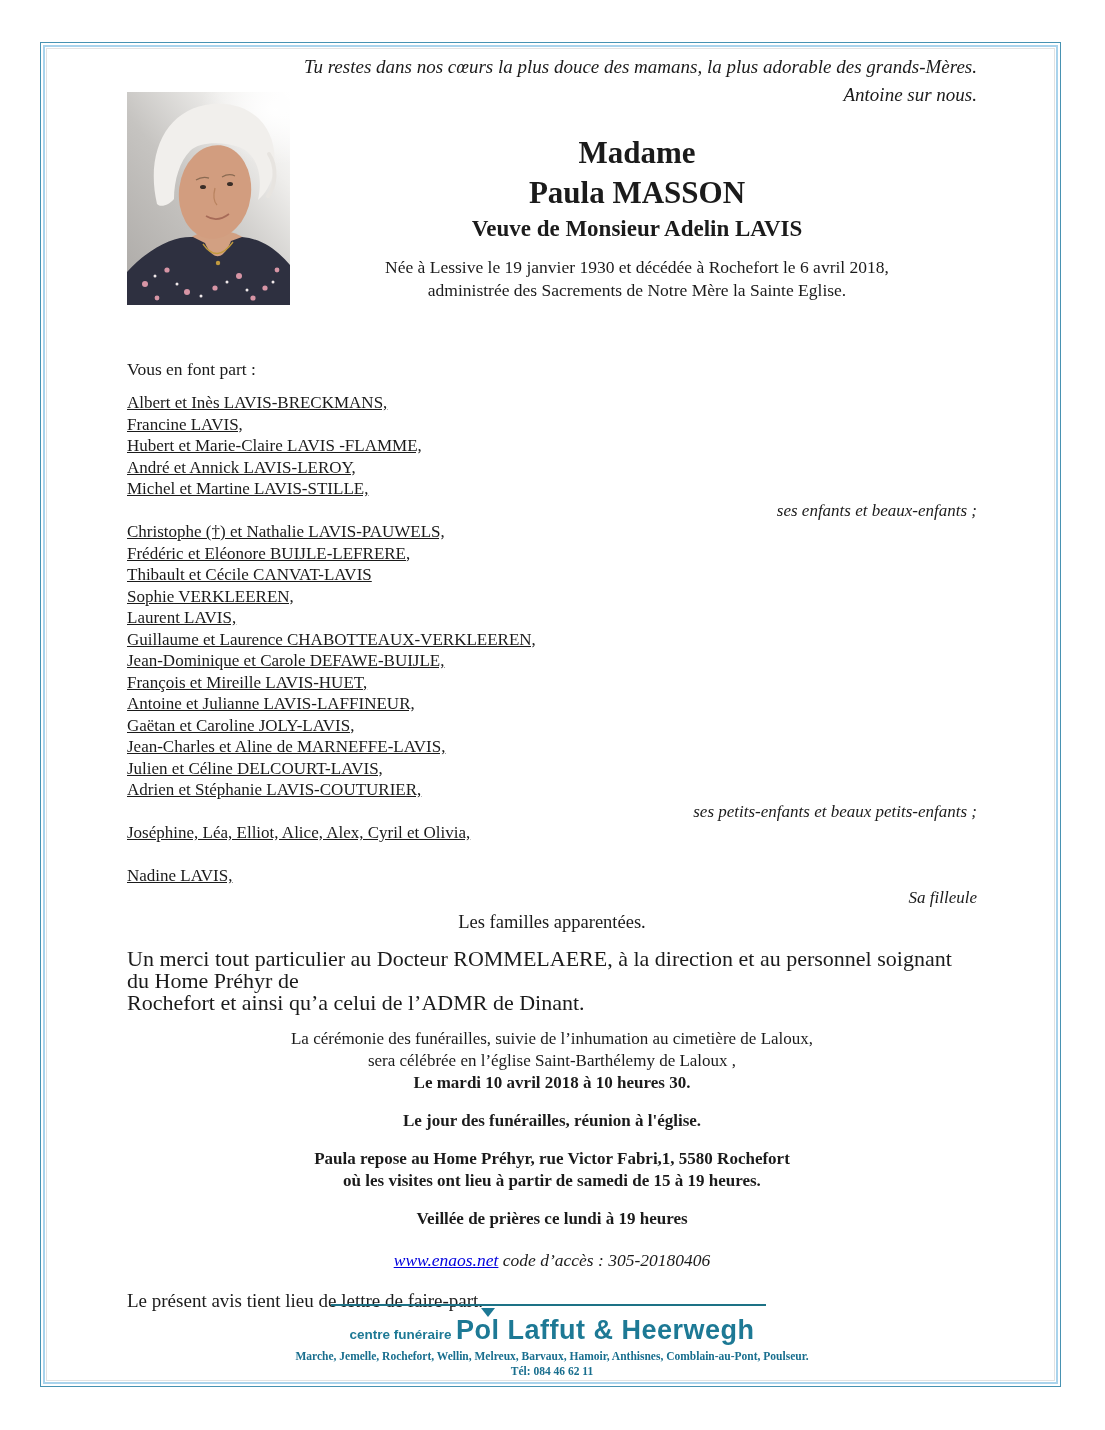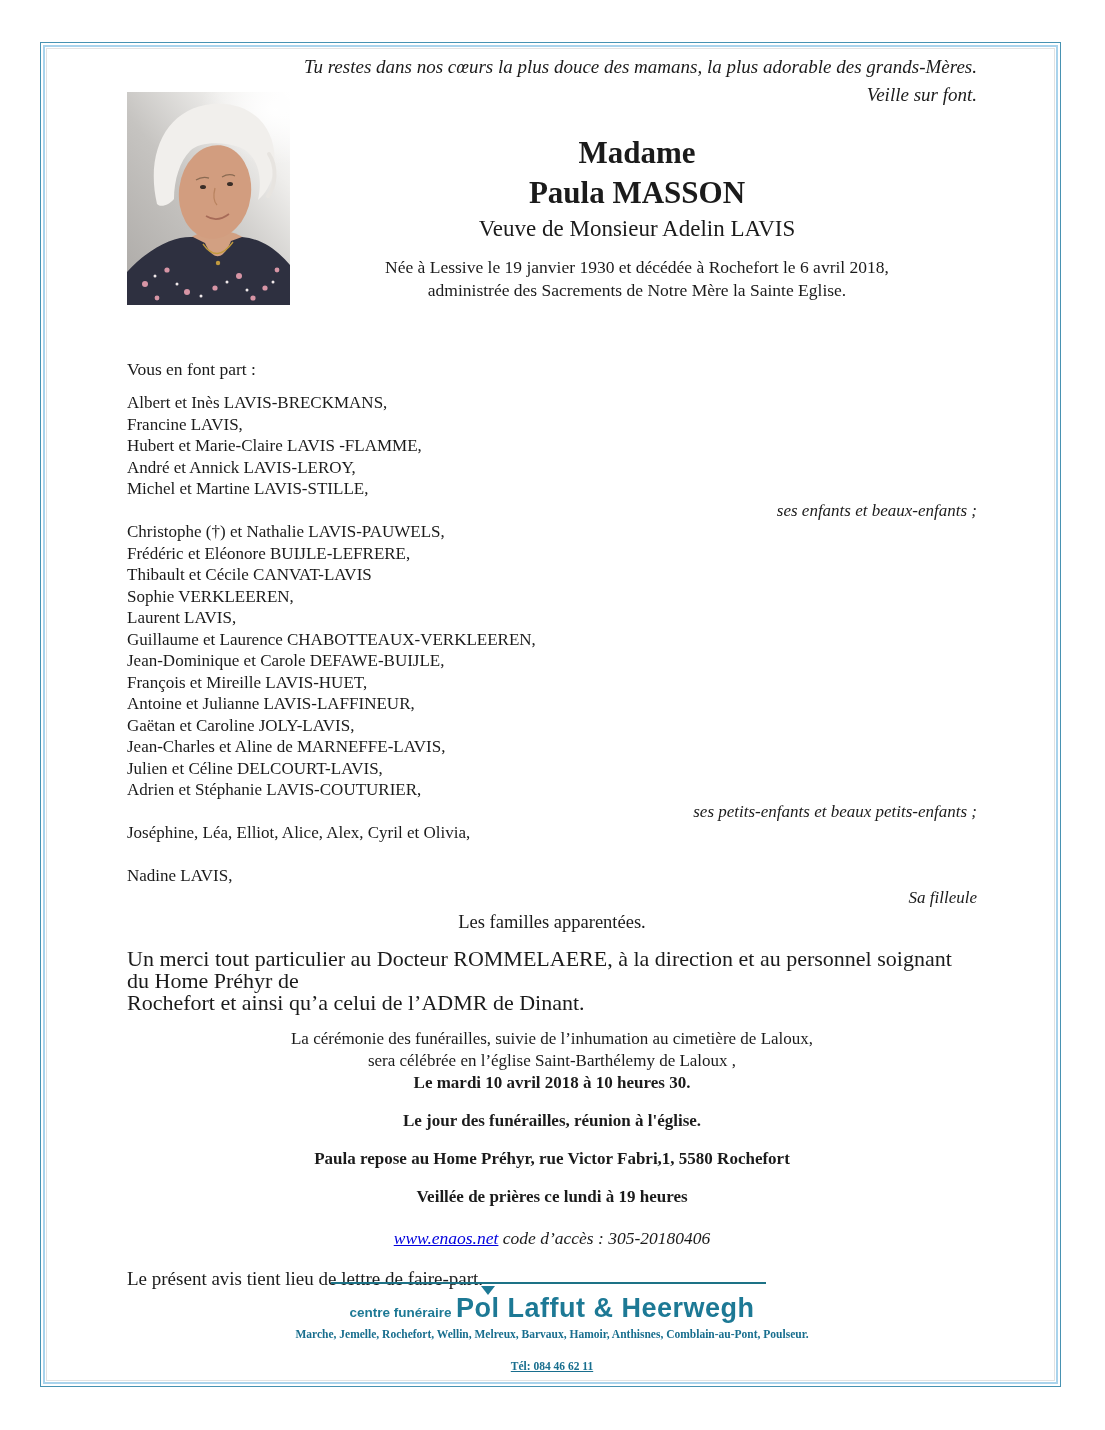--- a/index.html
+++ b/index.html
@@ -15,27 +15,27 @@
 
   
   .photo{position:absolute;left:127px;top:92px;width:163px;height:213px;z-index:5;}
 
   
   .epigraph{font-style:italic;font-size:19px;line-height:28px;text-align:right;white-space:nowrap;}
 
   
   .header{margin-left:170px;text-align:center;margin-top:24px;}
   .title{font-size:31px;line-height:40px;font-weight:bold;}
-  .subtitle{font-size:23px;line-height:31px;}
+  .subtitle{font-size:23px;line-height:31px;font-weight:bold;}
   .birth{font-size:17.5px;line-height:23px;margin-top:12px;}
 
   
   .intro{font-size:17.5px;line-height:22px;margin-top:56px;}
   .family-list{font-size:17px;line-height:21.5px;margin-top:12px;}
-  .line{white-space:nowrap;}
+  .line{white-space:nowrap;text-decoration:underline;}
   .caption-right{text-align:right;font-style:italic;white-space:nowrap;}
   .spacer{height:21.5px;}
   .families{font-size:18.5px;line-height:24px;margin-top:2px;text-align:center;}
   .thanks{font-size:22px;line-height:22px;margin-top:14px;}
 
   
   .ceremony{font-size:17px;line-height:22px;text-align:center;margin-top:14px;}
   .bold{font-weight:bold;}
   .gap{height:16px;}
 
@@ -46,21 +46,21 @@
 
   
   .footer{margin-top:-9px;position:relative;}
   .footer-rule{height:2px;background:#1d7286;width:435px;margin-left:204px;}
   .tri{width:0;height:0;border-left:7px solid transparent;border-right:7px solid transparent;
        border-top:9px solid #1d7995;margin:2px auto 0;transform:translateX(-64px);}
   .brand-row{text-align:center;color:#1d7995;font-family:"Liberation Sans", sans-serif;margin-top:-2px;white-space:nowrap;}
   .brand-prefix{font-size:13.5px;font-weight:bold;}
   .brand-name{font-size:27px;font-weight:bold;letter-spacing:.5px;}
   .locations{text-align:center;font-size:11.5px;line-height:14px;font-weight:bold;color:#186e8e;margin-top:3px;white-space:nowrap;}
-  .phone{text-align:center;font-size:11.5px;line-height:14px;font-weight:bold;color:#186e8e;margin-top:18px;text-decoration:underline;}
+  .phone{text-align:center;font-size:11.5px;line-height:14px;font-weight:bold;color:#186e8e;margin-top:1px;}
 </style>
 </head>
 <body>
 
 <div class="photo">
   <svg width="163" height="213" viewBox="0 0 163 213" xmlns="http://www.w3.org/2000/svg">
     <defs>
       <linearGradient id="bgg" x1="0" y1="1" x2="1" y2="0">
         <stop offset="0" stop-color="#aba8a5"></stop>
         <stop offset="0.45" stop-color="#c6c4c1"></stop>
@@ -115,21 +115,21 @@
   </svg>
 </div>
 
 <div class="frame-outer">
  <div class="frame-mid">
   <div class="frame-inner">
    <div class="content">
 
     <div class="epigraph">
       <div>Tu restes dans nos cœurs la plus douce des mamans, la plus adorable des grands-Mères.</div>
-      <div>Veille sur font.</div>
+      <div>Antoine sur nous.</div>
     </div>
 
     <div class="header">
       <div class="title">Madame</div>
       <div class="title">Paula MASSON</div>
       <div class="subtitle">Veuve de Monsieur Adelin LAVIS</div>
       <div class="birth">
         <div>Née à Lessive le 19 janvier 1930 et décédée à Rochefort le 6 avril 2018,</div>
         <div>administrée des Sacrements de Notre Mère la Sainte Eglise.</div>
       </div>
@@ -172,20 +172,21 @@
     </div>
 
     <div class="ceremony">
       <div>La cérémonie des funérailles, suivie de l’inhumation au cimetière de Laloux,</div>
       <div>sera célébrée en l’église Saint-Barthélemy de Laloux ,</div>
       <div class="bold">Le mardi 10 avril 2018 à 10 heures 30.</div>
       <div class="gap"></div>
       <div class="bold">Le jour des funérailles, réunion à l'église.</div>
       <div class="gap"></div>
       <div class="bold">Paula repose au Home Préhyr, rue Victor Fabri,1, 5580 Rochefort</div>
+      <div class="bold">où les visites ont lieu à partir de samedi de 15 à 19 heures.</div>
       <div class="gap"></div>
       <div class="bold">Veillée de prières ce lundi à 19 heures</div>
     </div>
 
     <div class="webline">
       <span class="weblink">www.enaos.net</span>
       <span>code d’accès : 305-20180406</span>
     </div>
 
     <div class="closing">Le présent avis tient lieu de lettre de faire-part.</div>

